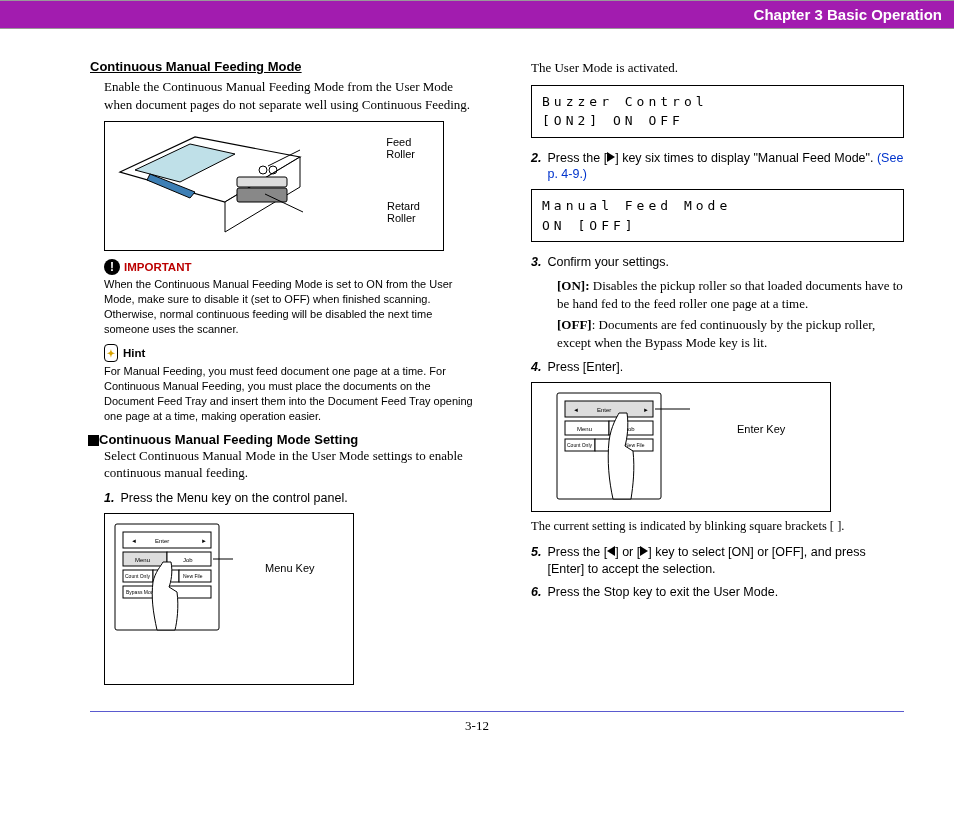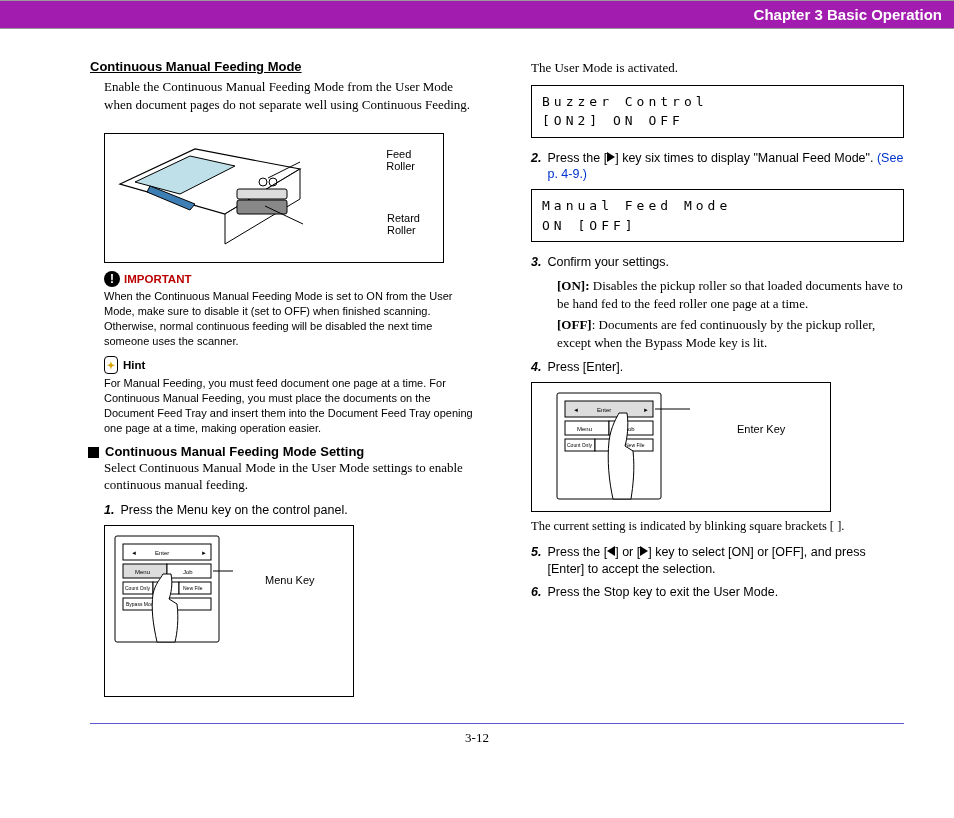--- a/index.html
+++ b/index.html
@@ -31,21 +31,21 @@
   .section-title {
     font-family: Arial, sans-serif;
     font-weight: bold;
     font-size: 13px;
     text-decoration: underline;
     margin-bottom: 4px;
   }
   .para { margin-left: 14px; margin-bottom: 8px; line-height: 1.35; }
   .figure-box {
     border: 1.5px solid #000;
-    margin: 20px 0 8px 14px;
+    margin: 8px 0 8px 14px;
     padding: 10px;
     display: flex;
     align-items: center;
     justify-content: center;
     position: relative;
   }
   .fig1 { height: 130px; width: 340px; }
   .fig1-label { position:absolute; font-family: Arial, sans-serif; font-size: 11px; line-height:1.1; }
   .label-feed { top: 14px; right: 28px; }
   .label-retard { top: 78px; right: 23px; }
@@ -57,21 +57,21 @@
   }
   .imp-label { font-family: Arial, sans-serif; font-weight:bold; font-size:11.5px; color:#b00; }
   .small-text { font-family: Arial, sans-serif; font-size: 11px; line-height:1.35; margin-left:14px; margin-bottom:8px; }
   .hint-row { display:flex; align-items:center; gap:5px; margin: 4px 0 2px 14px; }
   .hint-icon {
     width:14px; height:18px; border:1px solid #000; border-radius:4px;
     display:flex; align-items:center; justify-content:center;
     font-size:10px; color:#d9a400; font-weight:bold;
   }
   .hint-label { font-family: Arial, sans-serif; font-weight:bold; font-size:11.5px; }
-  .block-head { display:flex; align-items:flex-start; gap:6px; margin-top:8px; margin-left:-2px; }
+  .block-head { display:flex; align-items:flex-start; gap:0; margin-top:8px; margin-left:-2px; }
   .square { width:11px; height:11px; background:#000; margin-top:3px; flex-shrink:0; }
   .block-title { font-family: Arial, sans-serif; font-weight:bold; font-size:13px; }
   .step { display:flex; gap:6px; margin-left:14px; margin-bottom:6px; line-height:1.35; font-family: Arial, sans-serif; font-size:12.5px; }
   .step-num { font-weight:bold; font-style:italic; color:#000; font-family: Arial, sans-serif; }
   .lcd {
     border:1.5px solid #000; font-family: monospace; letter-spacing: 4px;
     font-size: 13px; padding: 6px 10px; margin: 4px 0 12px 14px; line-height:1.5;
   }
   .link { color: #0033cc; }
   .indent-sub { margin-left: 40px; line-height:1.35; margin-bottom:4px; }

